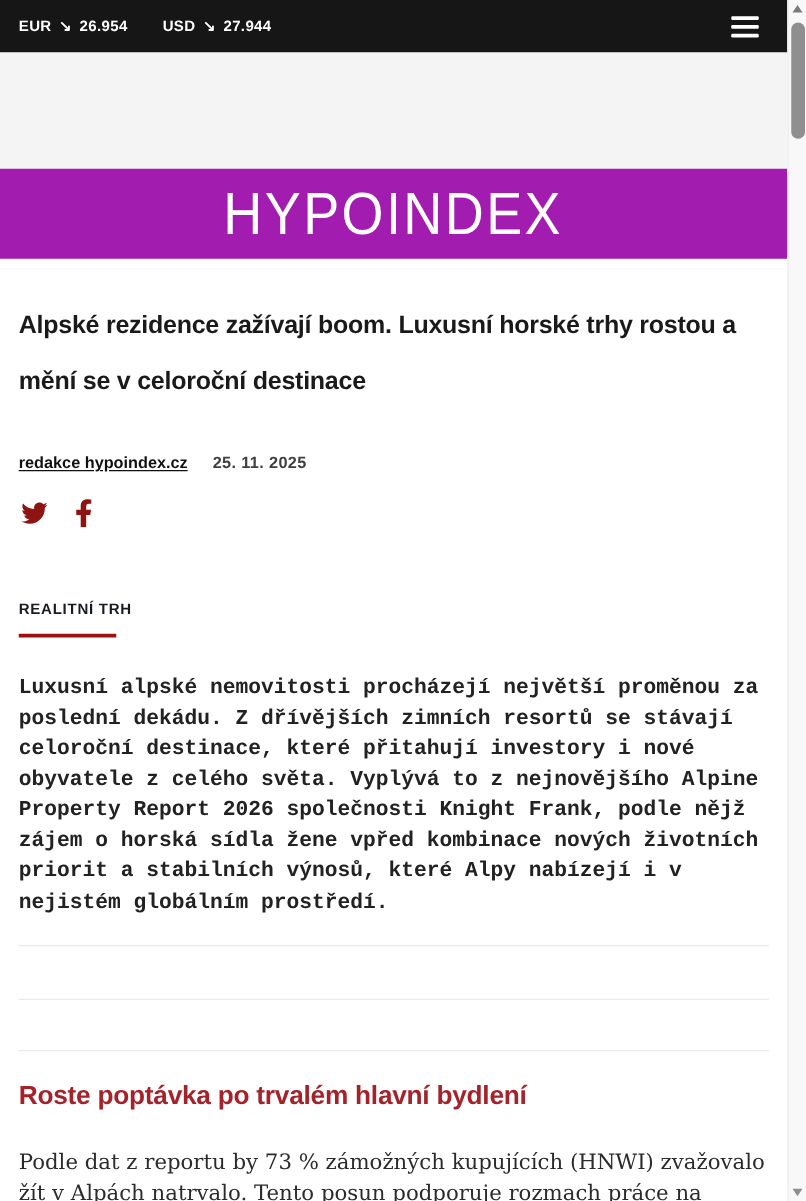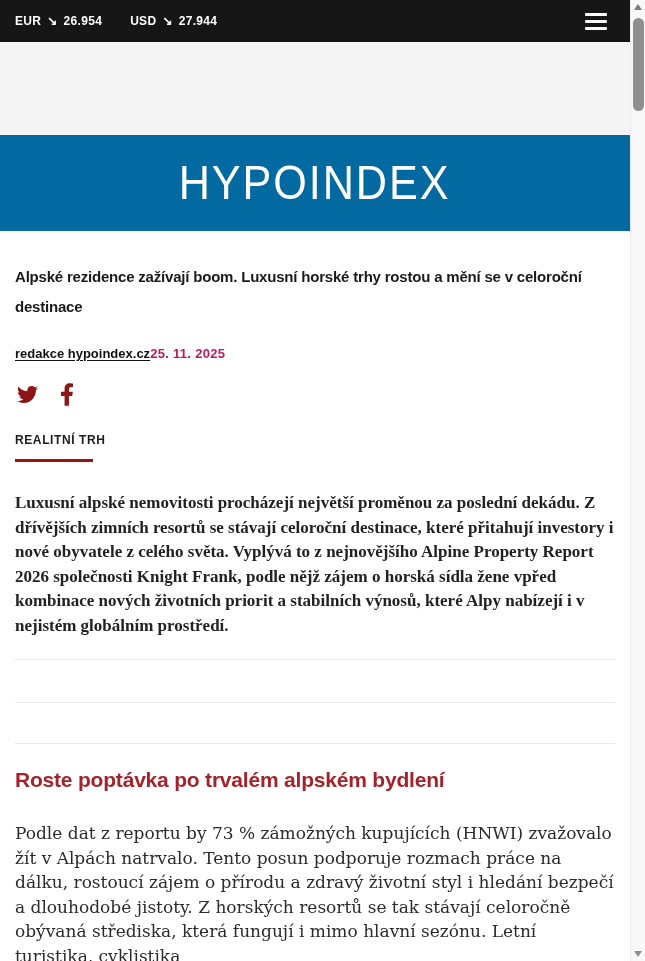--- a/index.html
+++ b/index.html
@@ -29,72 +29,72 @@
     display: flex; flex-direction: column; justify-content: space-between;
     margin-right: 8px;
   }
   .hamburger span { display: block; height: 3px; background: #ffffff; border-radius: 1px; }
 
   
   .header-spacer { height: 93px; background: #f4f4f4; }
 
   
   .banner {
-    height: 96px;
-    background: #0369a1;
+    height: 72px;
+    background: #a21caf;
     display: flex; align-items: center; justify-content: center;
   }
   .logo {
     color: #ffffff;
     font-family: "Liberation Sans", sans-serif;
     font-size: 45px;
     font-weight: 400;
     letter-spacing: 2px;
     transform: scaleY(1.06) scaleX(0.96);
     text-decoration: none;
     cursor: pointer;
   }
 
   
   .content { padding: 0 15px; }
   .article-title {
     margin-top: 31px;
-    font-size: 15px;
-    line-height: 30px;
+    font-size: 20px;
+    line-height: 45px;
     font-weight: bold;
     letter-spacing: -0.2px;
     color: #1a1a1a;
     max-width: 600px;
   }
   .meta-row {
-    margin-top: 24px;
-    display: flex; align-items: flex-end; gap: 0;
+    margin-top: 34px;
+    display: flex; align-items: flex-end; gap: 20px;
   }
   .author-link {
     font-size: 13px; font-weight: bold; color: #111111;
     text-decoration: underline; text-underline-offset: 2px; cursor: pointer;
   }
-  .article-date { font-size: 13px; color: #be185d; font-weight: bold; letter-spacing: 0.3px; }
+  .article-date { font-size: 13px; color: #404040; font-weight: bold; letter-spacing: 0.3px; }
 
   .social-row { margin-top: 22px; display: flex; align-items: center; gap: 20px; }
   .social-btn { background: none; border: none; cursor: pointer; padding: 0; line-height: 0; }
   .social-btn svg { fill: #8e1414; }
 
-  .category-block { margin-top: 24px; display: inline-block; }
+  .category-block { margin-top: 56px; display: inline-block; }
   .category-label {
     font-size: 12px; font-weight: bold; letter-spacing: 0.6px;
     color: #171b22; cursor: pointer; display: inline-block;
   }
   .category-underline {
     margin-top: 11px; height: 3px; width: 78px; background: #9a1313;
   }
 
   .lead {
     margin-top: 29px;
-    font-family: Liberation Serif, serif;
+    font-family: Liberation Mono, monospace;
     font-weight: bold;
     font-size: 17px;
     line-height: 24.5px;
     color: #222222;
     max-width: 602px;
   }
 
   .divider { border: none; border-top: 1px solid #e9e9e9; margin: 0; width: 600px; }
   .divider-1 { margin-top: 21px; }
   .divider-2 { margin-top: 42px; }
@@ -207,21 +207,21 @@
       <a class="category-label">REALITNÍ TRH</a>
       <div class="category-underline"></div>
     </div>
 
     <p class="lead">Luxusní alpské nemovitosti procházejí největší proměnou za poslední dekádu. Z dřívějších zimních resortů se stávají celoroční destinace, které přitahují investory i nové obyvatele z celého světa. Vyplývá to z nejnovějšího Alpine Property Report 2026 společnosti Knight Frank, podle nějž zájem o horská sídla žene vpřed kombinace nových životních priorit a stabilních výnosů, které Alpy nabízejí i v nejistém globálním prostředí.</p>
 
     <hr class="divider divider-1">
     <hr class="divider divider-2">
     <hr class="divider divider-3">
 
-    <h2 class="section-heading">Roste poptávka po trvalém alpském bydlení</h2>
+    <h2 class="section-heading">Roste poptávka po trvalém hlavní bydlení</h2>
 
     <p class="body-paragraph">Podle dat z reportu by 73 % zámožných kupujících (HNWI) zvažovalo žít v Alpách natrvalo. Tento posun podporuje rozmach práce na dálku, rostoucí zájem o přírodu a zdravý životní styl i hledání bezpečí a dlouhodobé jistoty. Z horských resortů se tak stávají celoročně obývaná střediska, která fungují i mimo hlavní sezónu. Letní turistika, cyklistika</p>
 
   </div>
 </div>
 
 <div class="scrollbar">
   <button class="scroll-arrow-up" aria-label="scroll up"></button>
   <div class="scroll-thumb"></div>
   <button class="scroll-arrow-down" aria-label="scroll down"></button>

